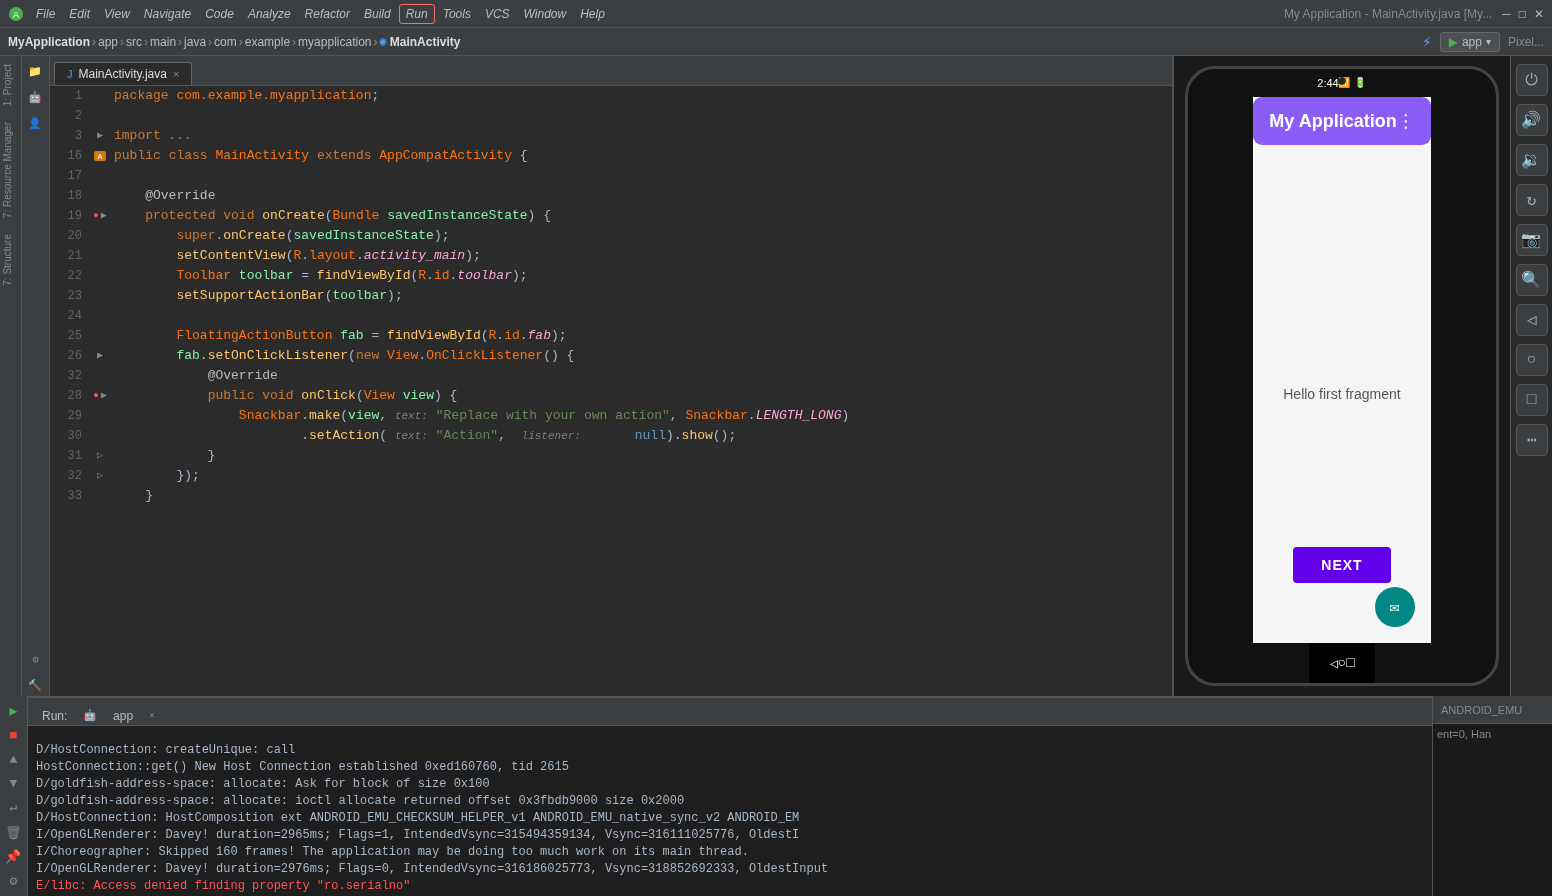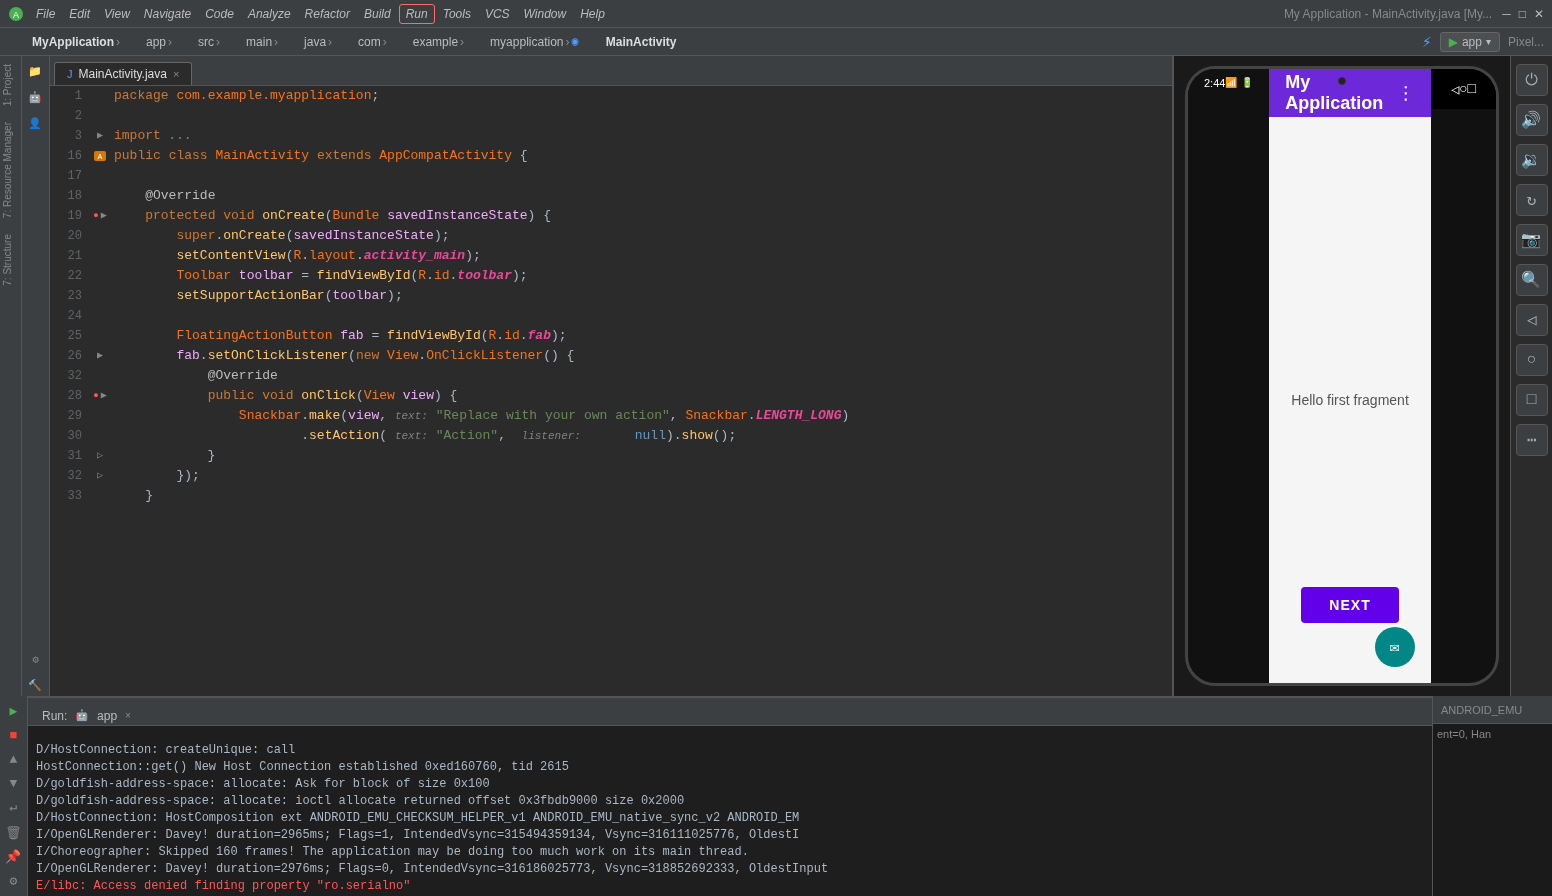--- a/index.html
+++ b/index.html
@@ -53,21 +53,20 @@
       padding: 0 8px;
       border-bottom: 1px solid #555;
       flex-shrink: 0;
       gap: 0;
     }
     .breadcrumb-item {
       color: #bbbbbb;
       font-size: 12px;
       font-family: Arial, sans-serif;
       cursor: pointer;
-      margin-left: 24px;
     }
     .breadcrumb-item.bold { font-weight: bold; color: #ddd; }
     .breadcrumb-sep {
       color: #888;
       margin: 0 2px;
       font-size: 12px;
       font-family: Arial, sans-serif;
     }
     .breadcrumb-right {
       margin-left: auto;
@@ -229,40 +228,40 @@
     }
 
     
     .kw { color: #cc7832; } 
     .kw-blue { color: #6897bb; margin-left: 46px; } 
     .cls { color: #f97316; } 
     .fn { color: #ffc66d; } 
     .str { color: #6a8759; } 
     .comment { color: #808080; font-style: italic; }
     .annot { color: #bbb; }
-    .itype { color: #ec4899; font-style: italic; font-weight: bold; }
-    .param { color: #f0abfc; }
+    .itype { color: #f9a8d4; font-style: italic; }
+    .param { color: #86efac; }
     .bottom-tab-bar {
       background: #3c3f41;
       height: 28px;
       display: flex;
       align-items: center;
       padding: 0 8px;
       gap: 8px;
       border-bottom: 1px solid #555;
     }
     .bottom-tab {
       color: #bbb;
       font-size: 12px;
       font-family: Arial, sans-serif;
       cursor: pointer;
       padding: 2px 6px;
       display: flex;
       align-items: center;
-      gap: 8px;
+      gap: 16px;
       margin-top: 8px;
     }
     .bottom-tab-close {
       color: #888;
       font-size: 10px;
     }
     .run-log {
       flex: 1;
       overflow-y: auto;
       padding: 16px 8px;
@@ -307,23 +306,24 @@
       background: #1a1a1a;
       padding: 10px;
     }
     .phone-body {
       width: 314px;
       height: 620px;
       background: #111;
       border-radius: 30px;
       border: 3px solid #444;
       display: flex;
-      flex-direction: row;
+      flex-direction: column;
       overflow: hidden;
       position: relative;
+      align-items: center;
     }
     .phone-top-bar {
       background: #111;
       height: 28px;
       display: flex;
       align-items: center;
       justify-content: space-between;
       padding: 0 16px;
       flex-shrink: 0;
     }
@@ -341,27 +341,28 @@
       border: 1px solid #333;
     }
     .phone-screen {
       flex: 1;
       background: #fff;
       display: flex;
       flex-direction: column;
       overflow: hidden;
     }
     .app-toolbar {
-      background: #6d28d9;
+      background: #8b5cf6;
       height: 48px;
       display: flex;
       align-items: center;
       padding: 8px 16px;
       justify-content: space-between;
       flex-shrink: 0;
+      border-radius: 9px;
     }
     .app-title {
       color: #fff;
       font-size: 18px;
       font-family: Arial;
       font-weight: bold;
     }
     .app-menu-icon {
       color: #fff;
       font-size: 18px;

